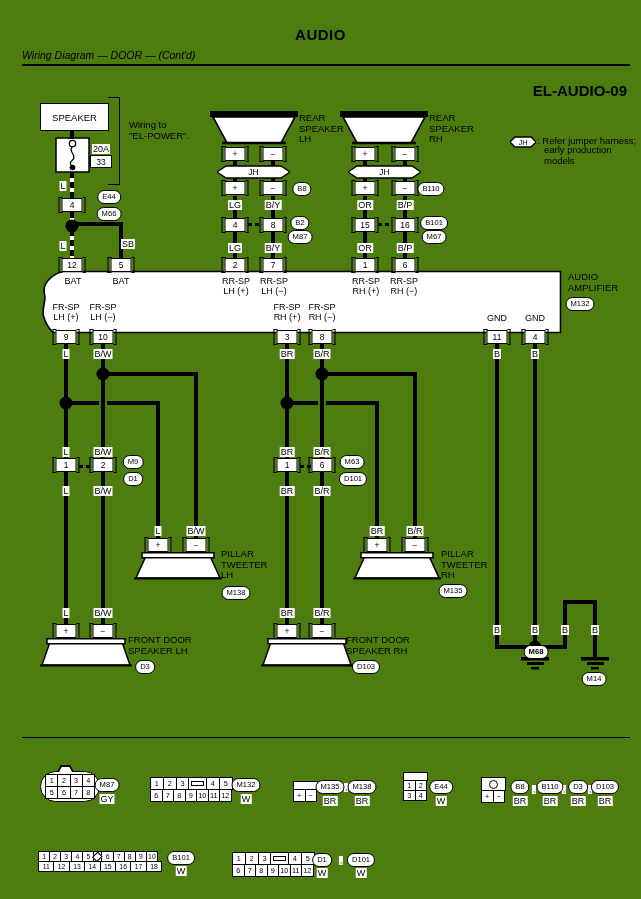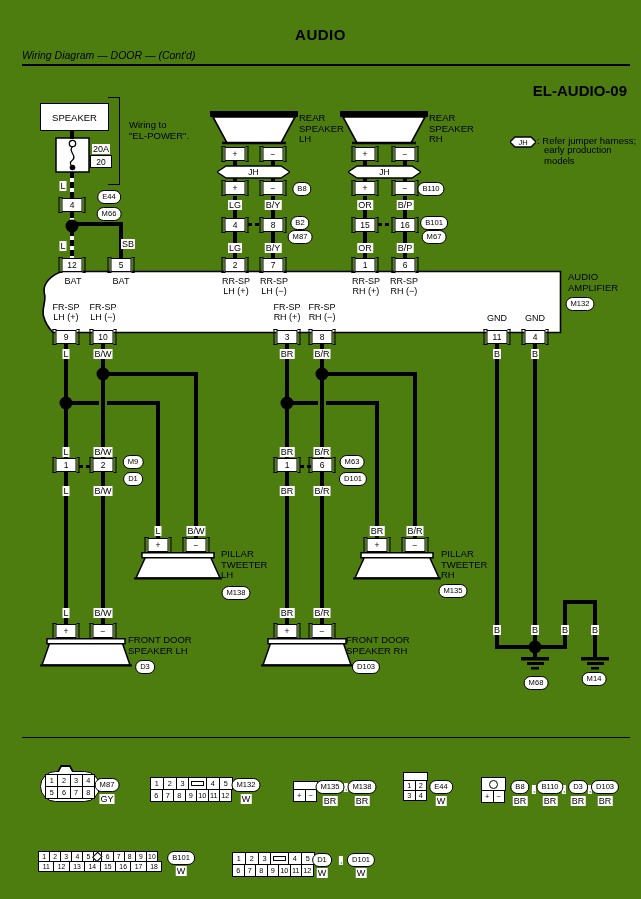--- a/index.html
+++ b/index.html
@@ -221,21 +221,21 @@
       <div class="jdot" style="left: 535px; top: 647px;"></div>
     </div>
   <div>
       <div class="gndsym" style="left: 535px; top: 657px;"></div>
       <div class="gndsym" style="left: 595px; top: 657px;"></div>
     </div>
   <div>
       <div class="pin" style="left: 72px; top: 198px;">4</div>
       <div class="pin" style="left: 72px; top: 258px;">12</div>
       <div class="pin" style="left: 121px; top: 258px;">5</div>
-      <div class="pin plain" style="left: 101px; top: 155px;">20</div>
+      <div class="pin plain" style="left: 101px; top: 155px;">33</div>
       <div class="pin" style="left: 235px; top: 147px;">+</div>
       <div class="pin" style="left: 273px; top: 147px;">−</div>
       <div class="pin" style="left: 235px; top: 181px;">+</div>
       <div class="pin" style="left: 273px; top: 181px;">−</div>
       <div class="pin" style="left: 235px; top: 218px;">4</div>
       <div class="pin" style="left: 273px; top: 218px;">8</div>
       <div class="pin" style="left: 235px; top: 258px;">2</div>
       <div class="pin" style="left: 273px; top: 258px;">7</div>
       <div class="pin" style="left: 365px; top: 147px;">+</div>
       <div class="pin" style="left: 405px; top: 147px;">−</div>
@@ -275,21 +275,21 @@
       <div class="oref" style="left: 434px; top: 230px;">M67</div>
       <div class="oref" style="left: 580px; top: 297px;">M132</div>
       <div class="oref" style="left: 133px; top: 455px;">M9</div>
       <div class="oref" style="left: 133px; top: 472px;">D1</div>
       <div class="oref" style="left: 352px; top: 455px;">M63</div>
       <div class="oref" style="left: 353px; top: 472px;">D101</div>
       <div class="oref" style="left: 236px; top: 586px;">M138</div>
       <div class="oref" style="left: 453px; top: 584px;">M135</div>
       <div class="oref" style="left: 145px; top: 660px;">D3</div>
       <div class="oref" style="left: 366px; top: 660px;">D103</div>
-      <div class="oref" style="left: 536px; top: 676px;">M68</div>
+      <div class="oref" style="left: 536px; top: 645px; font-weight: bold;">M68</div>
       <div class="oref" style="left: 594px; top: 672px;">M14</div>
       <div class="oref" style="left: 107px; top: 778px;">M87</div>
       <div class="oref" style="left: 246px; top: 778px;">M132</div>
       <div class="oref" style="left: 330px; top: 780px;">M135</div>
       <div class="oref" style="left: 362px; top: 780px;">M138</div>
       <div class="oref" style="left: 441px; top: 780px;">E44</div>
       <div class="oref" style="left: 520px; top: 780px;">B8</div>
       <div class="oref" style="left: 550px; top: 780px;">B110</div>
       <div class="oref" style="left: 578px; top: 780px;">D3</div>
       <div class="oref" style="left: 605px; top: 780px;">D103</div>

